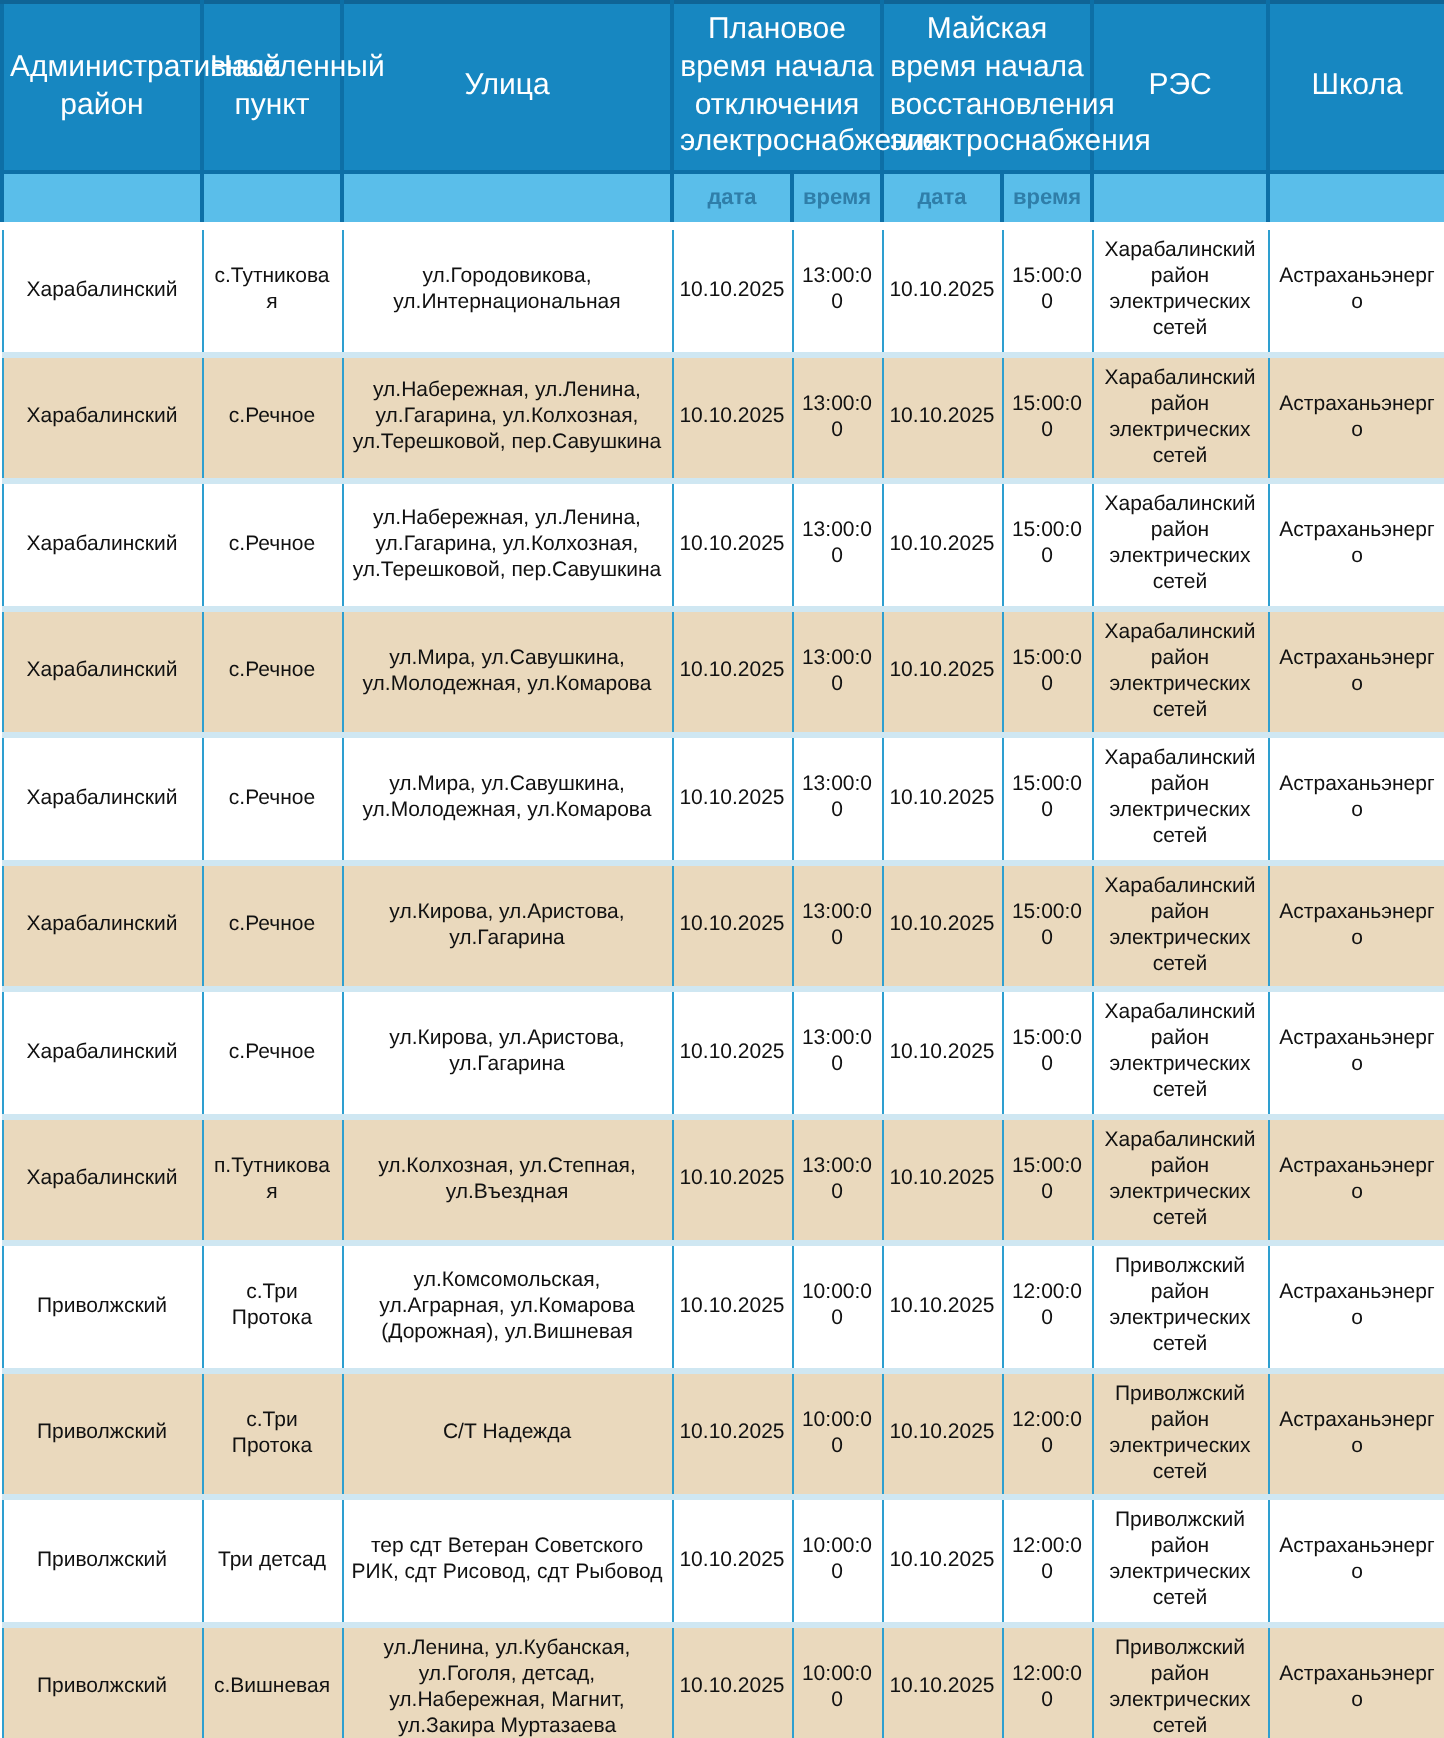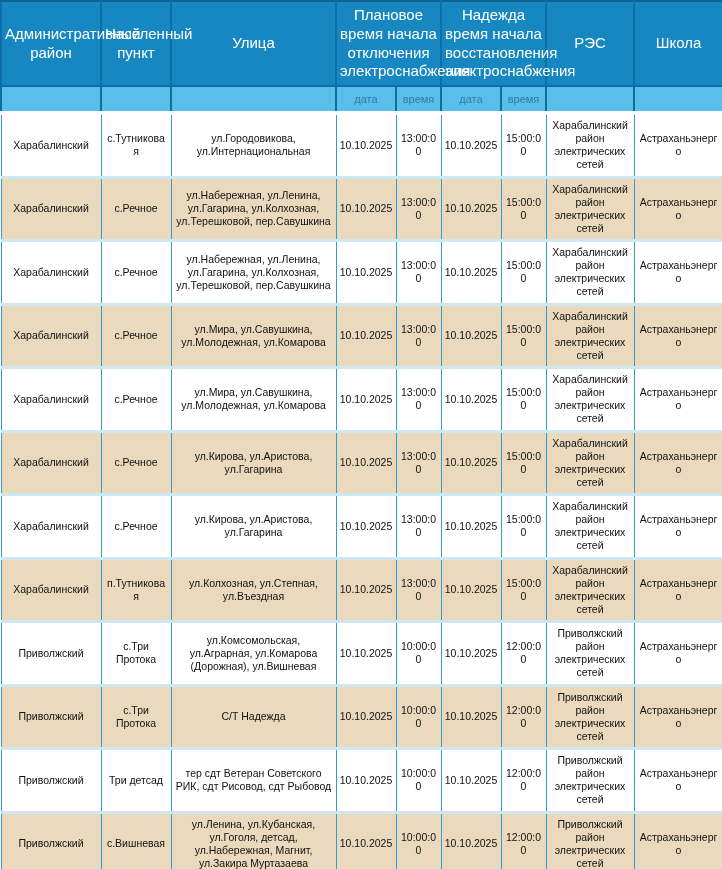--- a/index.html
+++ b/index.html
@@ -48,21 +48,21 @@
     vertical-align: middle;
   }
   
   tr.subheader-row th {
     background: #5abeea;
     color: #2f7ea9;
     border: 2px solid #0d6fa6;
     border-top-width: 1px;
     border-bottom: 4px solid #ffffff;
     font-size: 11px;
-    font-weight: 400;
+    font-weight: 700;
     padding: 3px;
     height: 18px;
     text-align: center;
     vertical-align: middle;
   }
   
   tbody td {
     border: 1px solid #2e9fd0;
     border-bottom: 3px solid #cfe7f2;
     background: #ffffff;
@@ -92,21 +92,21 @@
         <col class="c-time">
       <col class="c-res">
         <col class="c-branch">
     </colgroup>
     <thead>
       <tr class="header-row">
         <th>Административный район</th>
         <th>Населенный пункт</th>
         <th>Улица</th>
         <th colspan="2">Плановое время начала отключения электроснабжения</th>
-        <th colspan="2">Надежда время начала восстановления электроснабжения</th>
+        <th colspan="2">Майская время начала восстановления электроснабжения</th>
         <th>РЭС</th>
         <th>Школа</th>
       </tr>
       <tr class="subheader-row">
         <th></th>
         <th></th>
         <th></th>
         <th>дата</th>
         <th>время</th>
         <th>дата</th>

